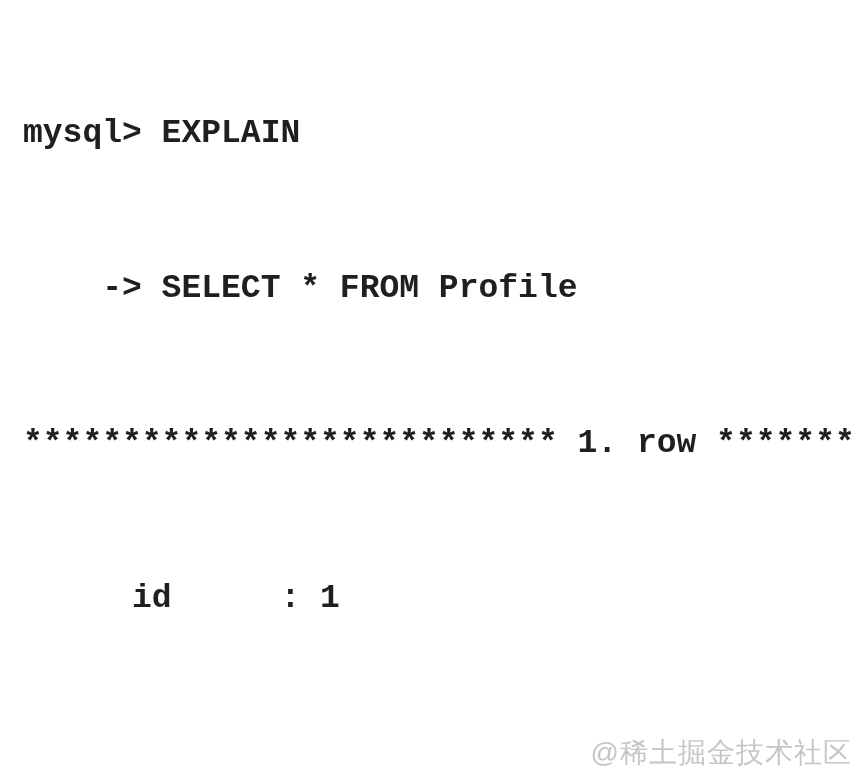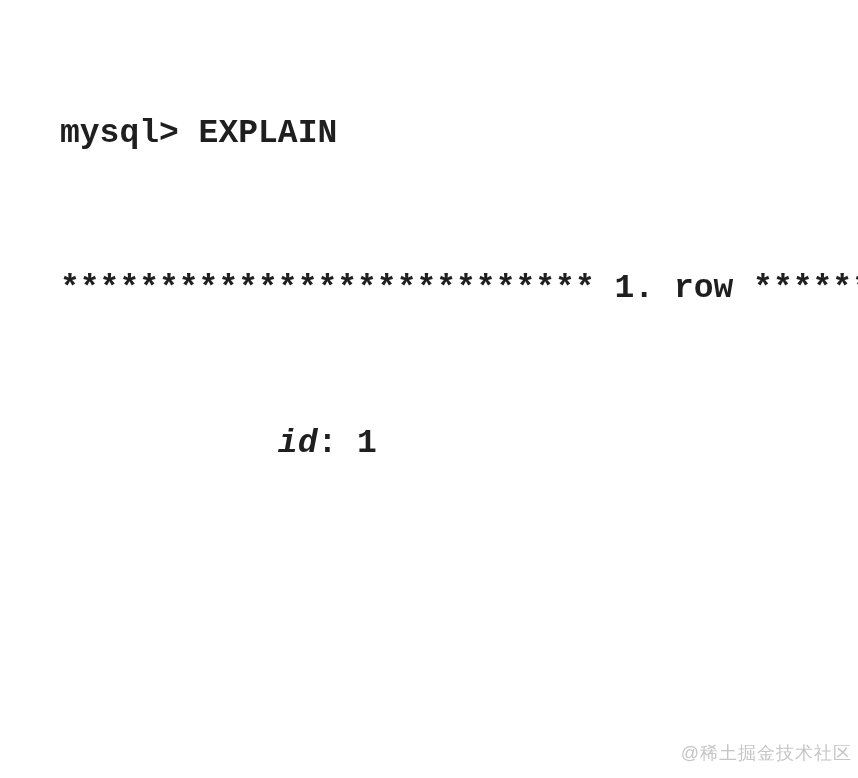--- a/index.html
+++ b/index.html
@@ -8,59 +8,59 @@
     width: 858px;
     height: 778px;
     overflow: hidden;
     background: #ffffff;
   }
   .terminal {
     position: relative;
     width: 858px;
     height: 778px;
     box-sizing: border-box;
-    padding: 5px 0 0 60px;
+    padding: 5px 0 0 23px;
     font-family: "Liberation Mono", "DejaVu Sans Mono", monospace;
     font-weight: bold;
     font-size: 33px;
     line-height: 51.6px;
     color: #1f1f1f;
     white-space: pre;
     overflow: hidden;
   }
   .line {
     white-space: pre;
     height: 51.6px;
     overflow: visible;
   }
   .fname {
     display: inline-block;
     width: 13ch;
-    text-align: right;
+    text-align: center;
     white-space: pre;
-    font-style: italic;
   }
   .watermark {
     position: absolute;
     right: 6px;
     bottom: 12px;
     font-family: "Liberation Sans", "DejaVu Sans", sans-serif;
     font-weight: normal;
-    font-size: 18px;
+    font-size: 28px;
     line-height: 26px;
     color: #c6c6c6;
     letter-spacing: 1px;
     white-space: nowrap;
   }
 </style>
 </head>
 <body>
 
 <div class="terminal">
   <div class="line">mysql&gt; EXPLAIN</div>
+  <div class="line">    -&gt; SELECT * FROM Profile</div>
   <div class="line">*************************** 1. row ***************************</div>
   <div class="line"><span class="fname">id</span><span>: </span><span>1</span></div>
   
   
   
   
   
   
   
   

